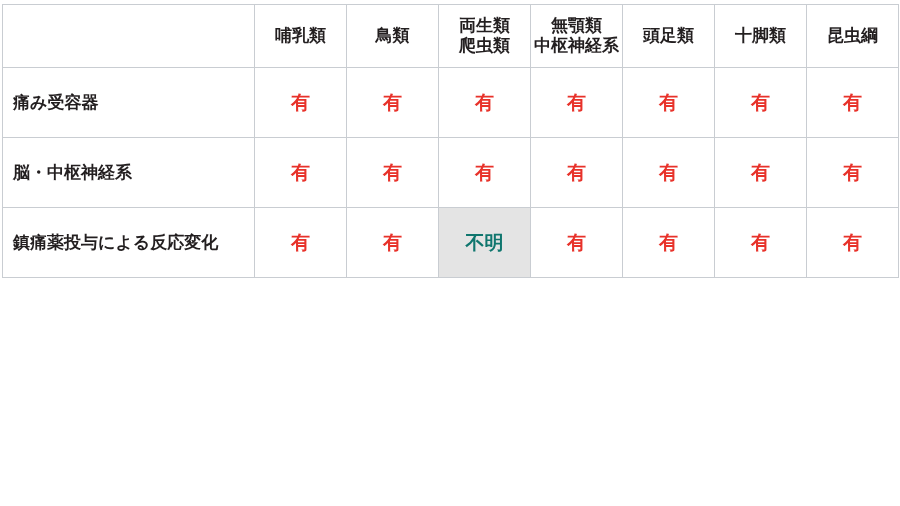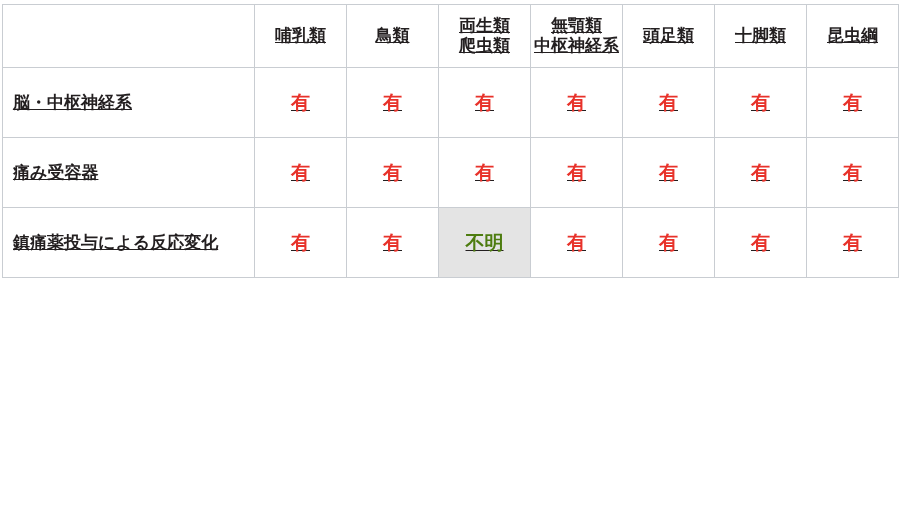--- a/index.html
+++ b/index.html
@@ -12,21 +12,20 @@
     height: 506px;
     font-family: "Liberation Sans", sans-serif;
     color: #231f20;
     overflow: hidden;
   }
   #table-wrap {
     width: 900px;
     height: 372px;
     box-sizing: border-box;
     padding: 4px 2px 2px 2px;
-    text-decoration: underline;
   }
   table.matrix {
     border-collapse: collapse;
     width: 896px;
     table-layout: fixed;
   }
   table.matrix th, table.matrix td {
     border: 1px solid #c9cdd2;
     vertical-align: middle;
     padding: 0;
@@ -56,21 +55,21 @@
   }
   tbody td.cell {
     text-align: center;
     font-weight: bold;
     font-size: 19px;
   }
   tbody tr { height: 70px; }
   tbody tr.tall { height: 72px; }
 
   .v-yes { color: #e8322a; }
-  .v-unknown { color: #4d7c0f; background: #e4e4e4; }
+  .v-unknown { color: #0f766e; background: #e4e4e4; }
 
   .lbl-line { display: block; }
   .lbl-indent { display: block; padding-left: 60px; }
   .lbl-indent2 { display: block; padding-left: 18px; }
   .hdr-line { display: block; }
 </style>
 </head>
 <body>
 
 <div id="table-wrap">
@@ -110,34 +109,34 @@
         </th>
         <th>
           <span class="hdr-line">昆虫綱</span>
         </th>
       </tr>
     </thead>
     <tbody>
 
       <tr>
         <th class="rowlabel">
-          <span class="lbl-line">脳・中枢神経系</span>
+          <span class="lbl-line">痛み受容器</span>
         </th>
         <td class="cell v-yes">有</td>
         <td class="cell v-yes">有</td>
         <td class="cell v-yes">有</td>
         <td class="cell v-yes">有</td>
         <td class="cell v-yes">有</td>
         <td class="cell v-yes">有</td>
         <td class="cell v-yes">有</td>
       </tr>
 
       <tr>
         <th class="rowlabel">
-          <span class="lbl-line">痛み受容器</span>
+          <span class="lbl-line">脳・中枢神経系</span>
         </th>
         <td class="cell v-yes">有</td>
         <td class="cell v-yes">有</td>
         <td class="cell v-yes">有</td>
         <td class="cell v-yes">有</td>
         <td class="cell v-yes">有</td>
         <td class="cell v-yes">有</td>
         <td class="cell v-yes">有</td>
       </tr>
 

